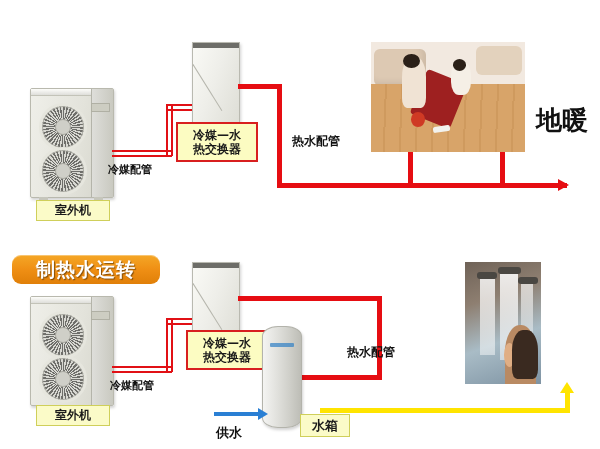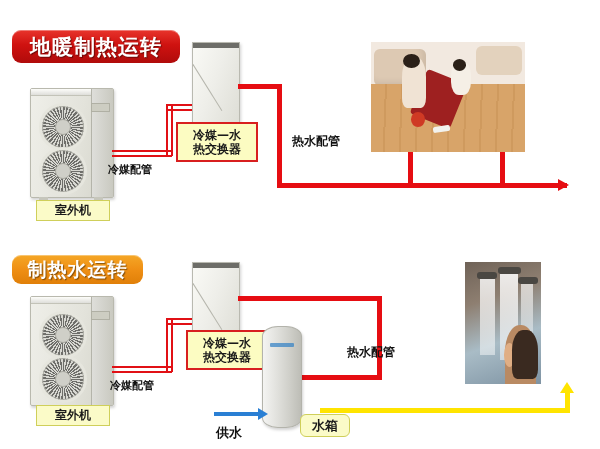--- a/index.html
+++ b/index.html
@@ -20,21 +20,21 @@
     border-radius:9px;
     text-shadow:1px 1px 1px rgba(0,0,0,.45);
     white-space:nowrap;
   }
   .banner-red{
     left:12px;top:30px;width:168px;height:33px;font-size:21px;
     background:linear-gradient(180deg,#e8342c 0%,#cf1210 45%,#b00b0b 100%);
     box-shadow:inset 0 1px 0 rgba(255,255,255,.35);
   }
   .banner-orange{
-    left:12px;top:255px;width:131px;height:29px;font-size:19px;
+    left:12px;top:255px;width:148px;height:29px;font-size:19px;
     background:linear-gradient(180deg,#f5a726 0%,#ef8f14 50%,#e07f08 100%);
     box-shadow:inset 0 1px 0 rgba(255,255,255,.35);
   }
 
   
   .ylabel{
     position:absolute;
     background:#fbfbc8;
     border:1px solid #cfcf5a;
     color:#1a1a1a;
@@ -171,21 +171,20 @@
   .shower .jet{position:absolute;background:linear-gradient(180deg,rgba(255,255,255,.95),rgba(255,255,255,.55));}
   .shower .body{position:absolute;right:6%;bottom:0;width:42%;height:48%;background:#b98a63;border-radius:46% 46% 0 0;}
   .shower .hair{position:absolute;right:4%;bottom:4%;width:34%;height:40%;background:#3a2a20;border-radius:42% 42% 20% 20%;}
   .shower .face{position:absolute;right:34%;bottom:14%;width:15%;height:20%;background:#e0ae84;border-radius:50%;}
 </style>
 </head>
 <body>
 
 <div id="stage">
 
-  <div class="banner banner-red">地暖制热运转</div>
 
   <div class="outdoor" style="left:30px;top:88px;width:82px;height:108px;">
     <div class="top"></div>
     <div class="rightpanel"></div>
     <div class="fan" style="left:8px;top:14px;width:42px;height:42px;">
       <div class="hub" style="left:13px;top:13px;width:14px;height:14px;"></div>
     </div>
     <div class="fan" style="left:8px;top:58px;width:42px;height:42px;">
       <div class="hub" style="left:13px;top:13px;width:14px;height:14px;"></div>
     </div>
@@ -236,20 +235,21 @@
       <div class="floor"></div>
       <div class="cloth"></div>
       <div class="mom"></div>
       <div class="momhair"></div>
       <div class="kid"></div>
       <div class="kidhair"></div>
       <div class="ball"></div>
       <div class="remote"></div>
     </div>
   </div>
+  <div class="biglabel" style="left:536px;top:103px;">地暖</div>
 
   <div class="banner banner-orange">制热水运转</div>
 
   <div class="outdoor" style="left:30px;top:296px;width:82px;height:108px;">
     <div class="top"></div>
     <div class="rightpanel"></div>
     <div class="fan" style="left:8px;top:14px;width:42px;height:42px;">
       <div class="hub" style="left:13px;top:13px;width:14px;height:14px;"></div>
     </div>
     <div class="fan" style="left:8px;top:58px;width:42px;height:42px;">
@@ -280,21 +280,21 @@
 热交换器</div>
 
   <div class="pipe red" style="left:238px;top:296px;width:144px;height:5px;"></div>
   <div class="pipe red" style="left:377px;top:296px;width:5px;height:84px;"></div>
   <div class="pipe red" style="left:298px;top:375px;width:84px;height:5px;"></div>
   <div class="tlabel" style="left:347px;top:344px;font-size:12px;">热水配管</div>
 
   <div class="tank" style="left:262px;top:326px;width:38px;height:100px;">
     <div class="brand"></div>
   </div>
-  <div class="ylabel" style="left:300px;top:414px;width:48px;height:21px;font-size:13px;border-radius:6px;">水箱</div>
+  <div class="ylabel" style="left:300px;top:414px;width:48px;height:21px;font-size:13px;">水箱</div>
 
   <div class="pipe blue" style="left:214px;top:412px;width:46px;height:4px;"></div>
   <div style="position:absolute;left:258px;top:408px;width:0;height:0;border-top:6px solid transparent;border-bottom:6px solid transparent;border-left:10px solid #2a7fd4;"></div>
   <div class="tlabel" style="left:216px;top:424px;font-size:13px;">供水</div>
 
   <div class="pipe yellow" style="left:320px;top:408px;width:250px;height:5px;"></div>
   <div class="pipe yellow" style="left:565px;top:392px;width:5px;height:20px;"></div>
   <div class="arrow-up yellow" style="left:560px;top:382px;"></div>
 
   <div class="photo" style="left:465px;top:262px;width:76px;height:122px;">

